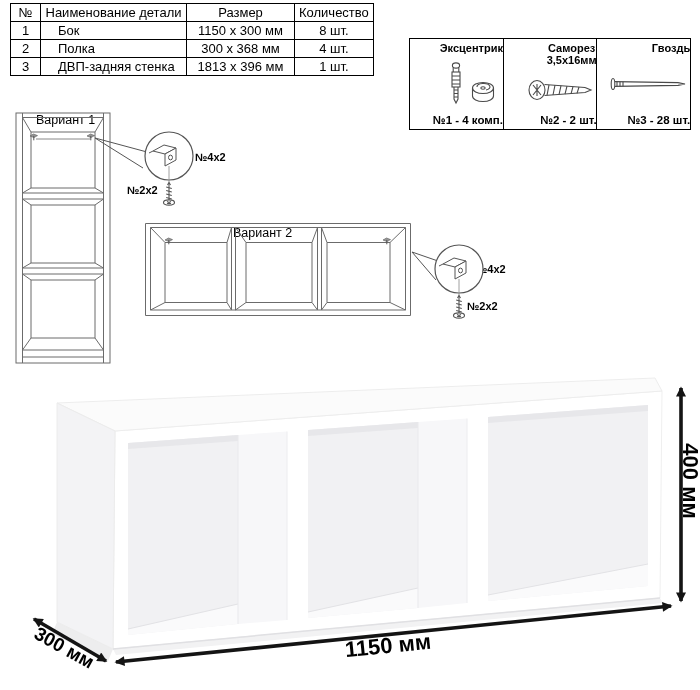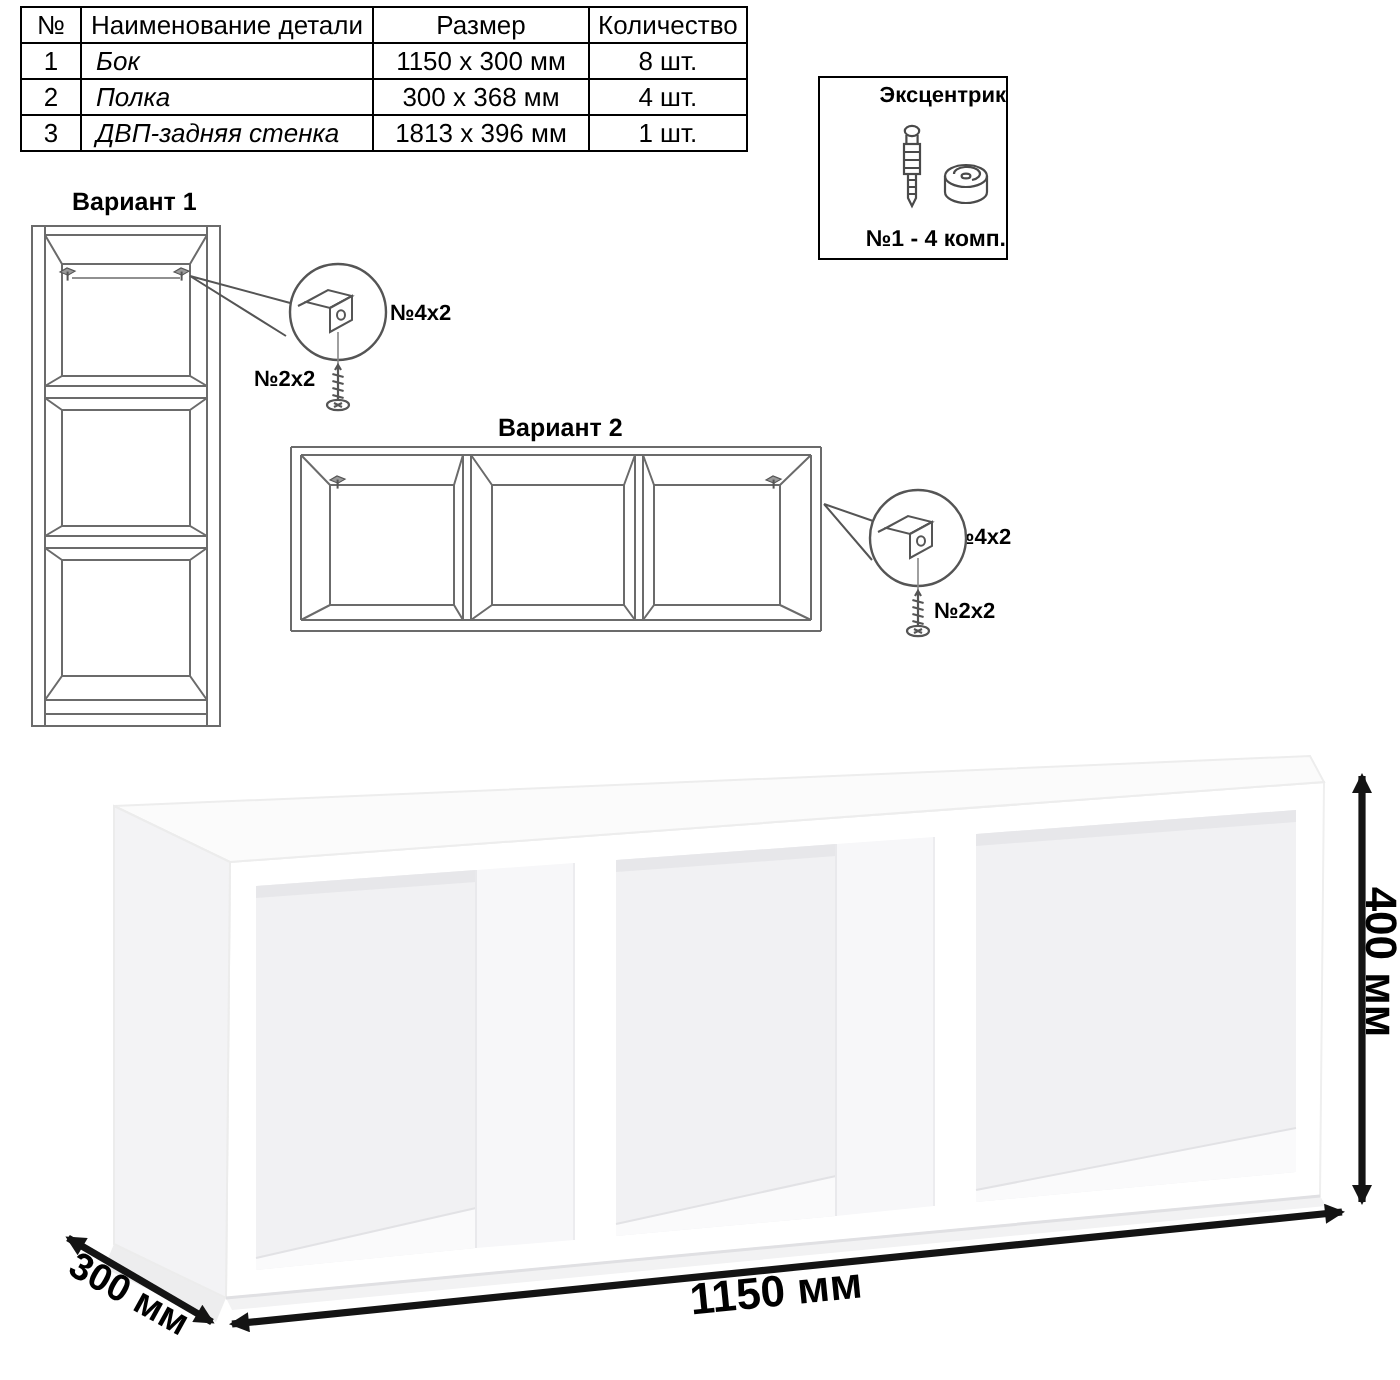--- a/index.html
+++ b/index.html
@@ -2,32 +2,32 @@
 <html><head>
 <meta charset="utf-8">
 <style>
   html,body{margin:0;padding:0;background:#fff;}
   body{width:700px;height:690px;position:relative;font-family:"Liberation Sans",sans-serif;color:#000;overflow:hidden;}
 
   
   table.parts{position:absolute;left:10px;top:3px;border-collapse:collapse;table-layout:fixed;font-size:13px;}
   table.parts th,table.parts td{border:1.4px solid #000;height:17px;padding:0 4px;font-weight:normal;white-space:nowrap;overflow:hidden;}
   table.parts .c{text-align:center;}
-  table.parts .l{text-align:left;padding-left:7px;font-style:italic;}
+  table.parts .l{text-align:left;padding-left:17px;}
 
   
   .hwrow{position:absolute;display:flex;}
   .hwcell{width:93px;height:90px;border:1.4px solid #000;margin-left:-1.4px;background:#fff;
           display:flex;flex-direction:column;align-items:flex-end;}
   .hwcell:first-child{margin-left:0;}
   .hwtitle{font-size:11px;font-weight:bold;text-align:center;line-height:12px;margin-top:3px;}
   .hwicon{flex:1;display:flex;align-items:center;justify-content:center;}
   .hwlabel{font-size:11.5px;font-weight:bold;text-align:center;margin-bottom:3px;}
 
-  .vtitle{position:absolute;font-size:12.5px;font-weight:bold;}
+  .vtitle{position:absolute;font-size:12.5px;font-weight:normal;margin-top:19px;}
   .callout-label{position:absolute;font-size:11px;font-weight:bold;}
 
   .dim-label{position:absolute;font-weight:bold;text-align:center;}
   #dim-width{left:308px;top:633px;width:160px;font-size:22px;transform:rotate(-5.7deg);}
   #dim-height{left:644px;top:468px;width:92px;font-size:22px;transform:rotate(90deg);}
   #dim-depth{left:22px;top:637px;width:84px;font-size:19px;transform:rotate(29deg);}
 
   svg{position:absolute;left:0;}
 </style>
 </head>
@@ -87,27 +87,60 @@
         <path d="M13,29 h4 M13,32.5 h4 M13,36 h4"></path>
         <ellipse cx="42" cy="27" rx="10.5" ry="5.5" fill="#fff"></ellipse>
         <path d="M31.5,27 L31.5,35 A10.5,5.5 0 0 0 52.5,35 L52.5,27"></path>
         <path d="M36,26 A6.5,3.4 0 1 1 45,29"></path>
         <ellipse cx="42" cy="27" rx="2.2" ry="1.2"></ellipse>
       </g>
     </svg>
       </div>
     <div class="hwlabel">№1 - 4 комп.</div>
   </div>
+  <div class="hwcell">
+    <div class="hwtitle">
+        <div>Саморез</div>
+        <div>3,5х16мм</div>
+      </div>
+    <div class="hwicon">
+        <svg width="72" height="34" viewBox="0 0 72 34" style="position:static">
+      <g stroke="#4a4a4a" stroke-width="1.1" fill="none">
+        <ellipse cx="12" cy="17" rx="8" ry="9.5" fill="#fff"></ellipse>
+        <path d="M8,12 L16,22 M16,12 L8,22 M12,11 L12,23"></path>
+        <path d="M19.5,11.5 L60,14.5 M19.5,22.5 L60,19.5 L66,17 L60,14.5"></path>
+        <path d="M24,11.8 L22,22.4 M30,12.2 L28,22 M36,12.7 L34,21.6 M42,13.1 L40,21.2 M48,13.6 L46,20.8 M54,14 L52,20.3"></path>
+      </g>
+    </svg>
+      </div>
+    <div class="hwlabel">№2 - 2 шт.</div>
+  </div>
+  <div class="hwcell">
+    <div class="hwtitle">
+        <div>Гвоздь</div>
+        <div></div>
+      </div>
+    <div class="hwicon">
+        <svg width="84" height="22" viewBox="0 0 84 22" style="position:static">
+      <g stroke="#4a4a4a" stroke-width="1.1" fill="none">
+        <ellipse cx="7" cy="11" rx="1.8" ry="5.5" fill="#fff"></ellipse>
+        <path d="M9,8.6 L72,9.6 M9,13.4 L72,12.4 L79,11 L72,9.6"></path>
+        <path d="M11,8.6 V13.4 M14,8.7 V13.3 M17,8.8 V13.2"></path>
+      </g>
+    </svg>
+      </div>
+    <div class="hwlabel">№3 - 28 шт.</div>
+  </div>
 </div>
 
 <div class="hwrow" style="left:458px;top:128.6px;">
 </div>
 
 <div class="vtitle" style="left:36px;top:94px;">Вариант 1</div>
-<div class="vtitle" style="left:249px;top:207px;">Вариант 2</div>
+<div class="vtitle" style="left:233px;top:207px;">Вариант 2</div>
 
 <div class="callout-label" style="left:195px;top:151px;">№4х2</div>
 <div class="callout-label" style="left:127px;top:184px;">№2х2</div>
 <div class="callout-label" style="left:475px;top:263px;">№4х2</div>
 <div class="callout-label" style="left:467px;top:300px;">№2х2</div>
 
 <svg width="700" height="280" viewBox="0 90 700 280" style="top:90px;">
   <defs>
     <g id="mini-bracket">
       <path d="M0,2 L3.5,0 L7.5,1.6 L4,3.6 Z" fill="#9a9a9a" stroke="#555" stroke-width="0.6"></path>

